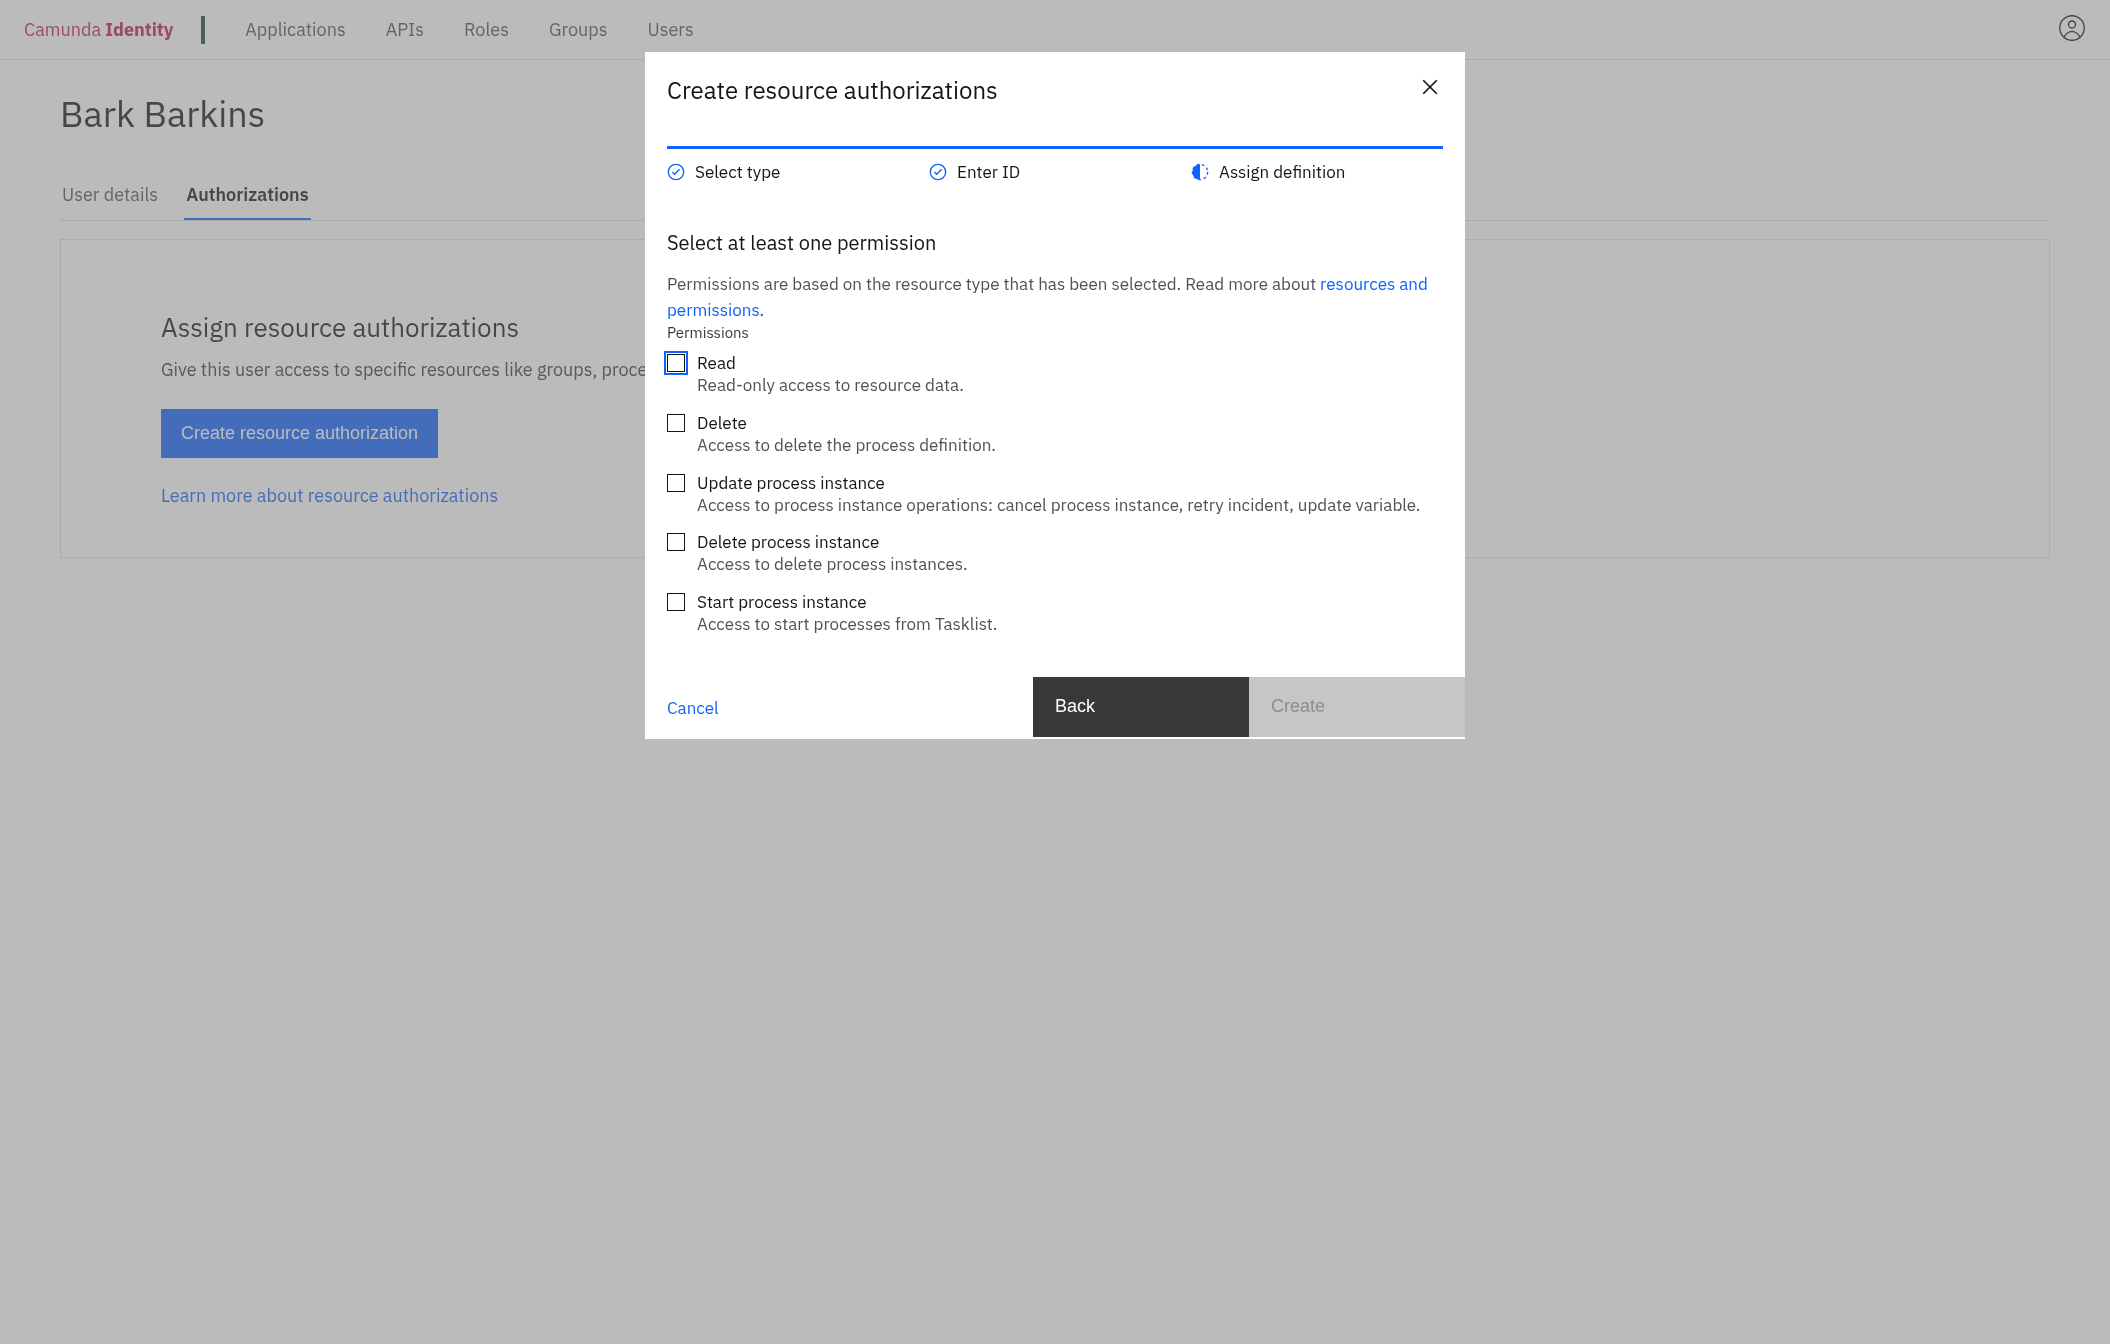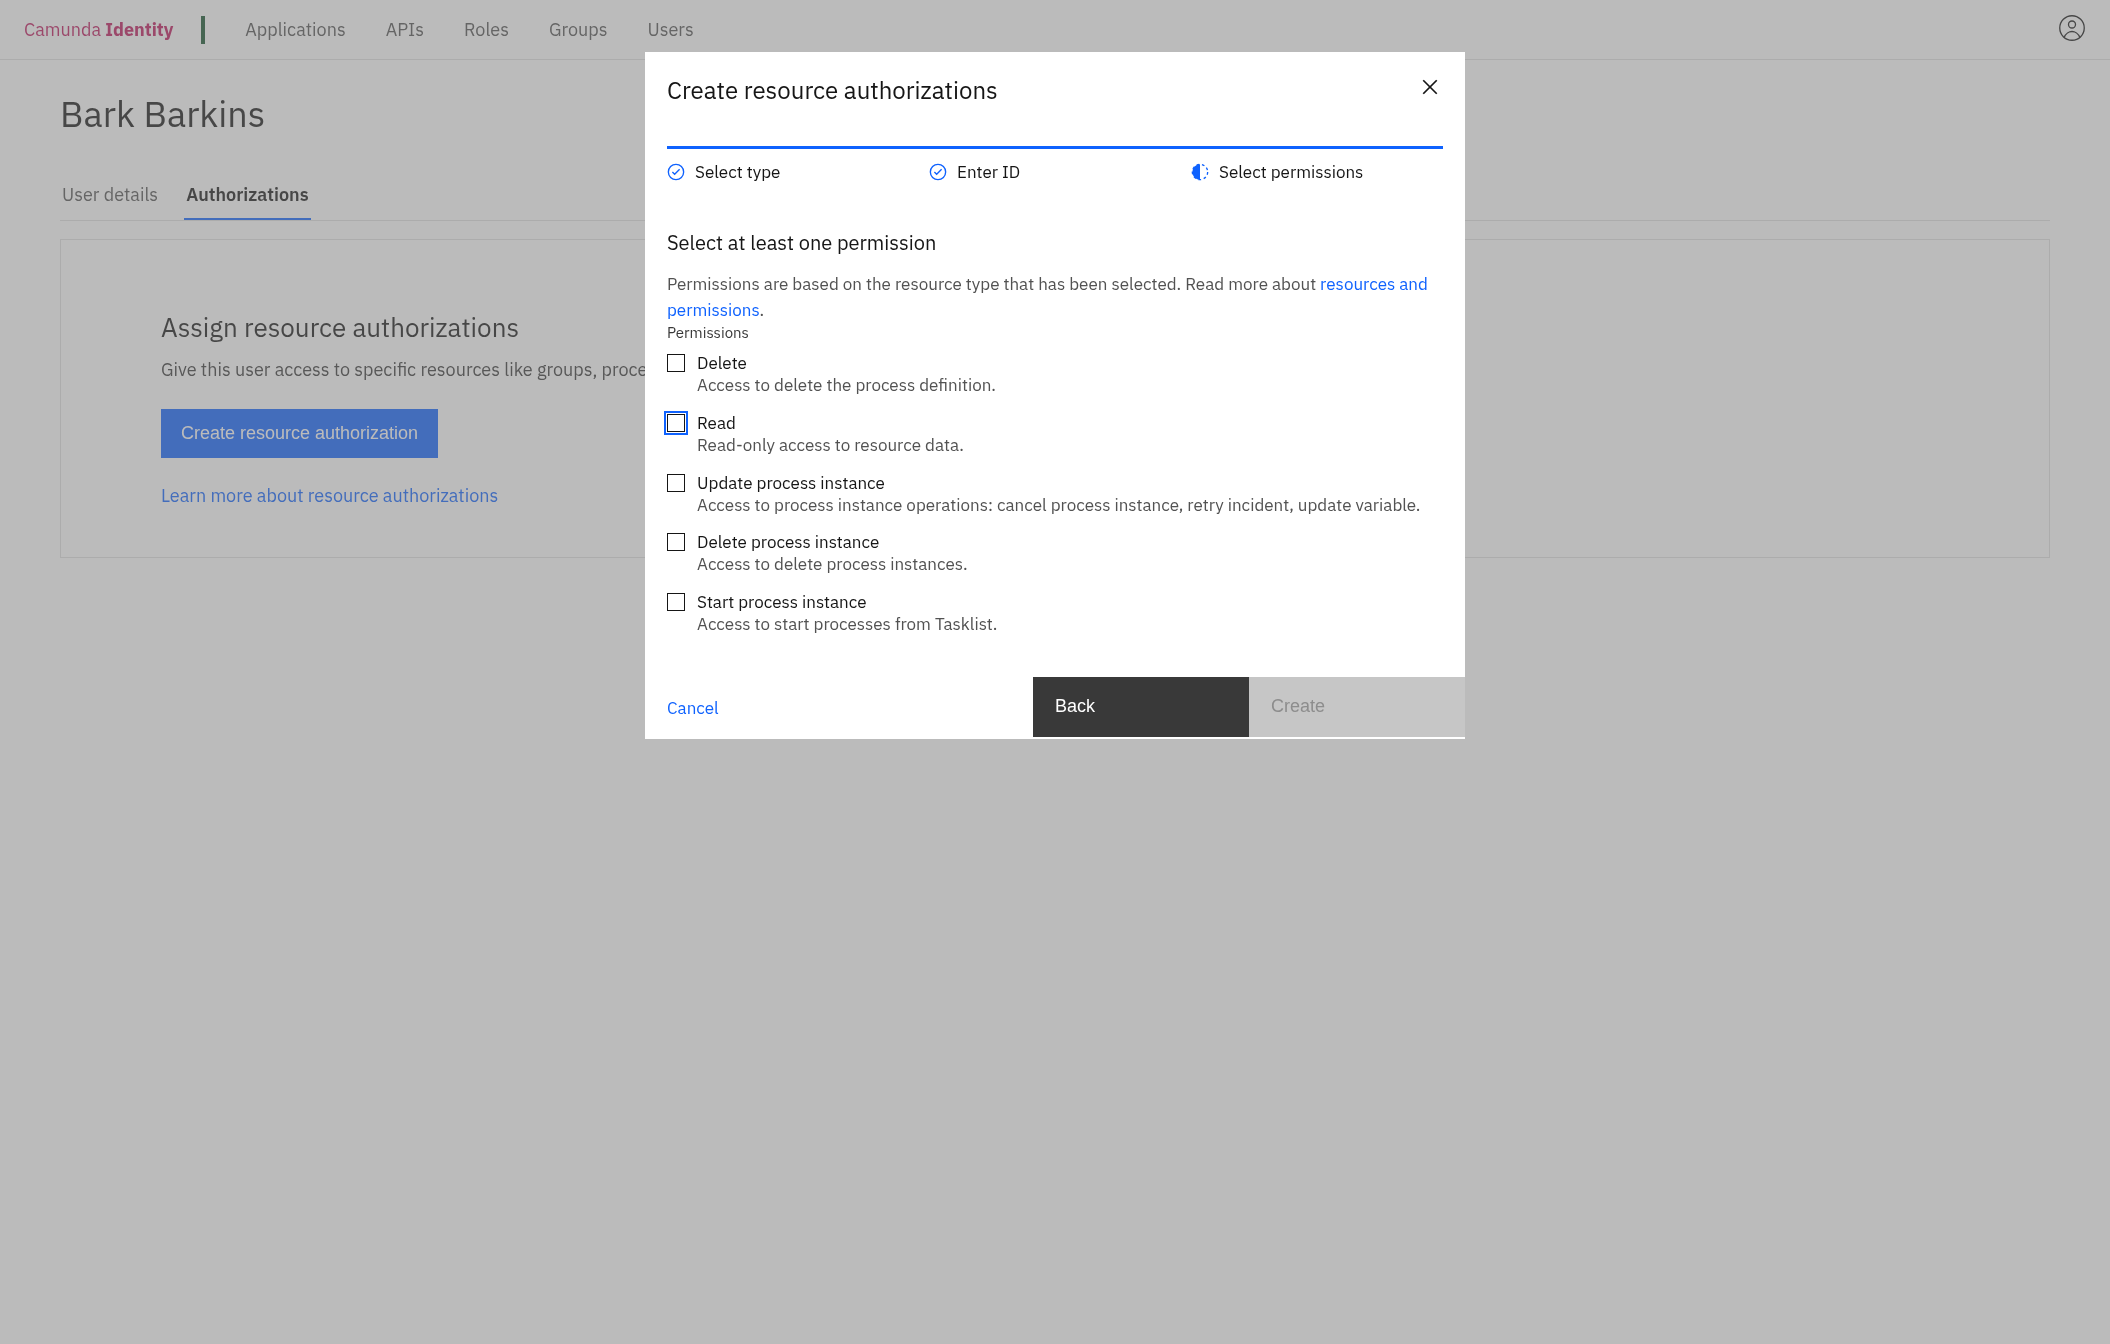--- a/index.html
+++ b/index.html
@@ -331,48 +331,48 @@
           </span>
           <span>Enter ID</span>
         </div>
         <div class="step">
           <span class="step-icon">
             <svg viewBox="0 0 20 20">
               <circle cx="10" cy="10" r="8.5" fill="none" stroke="currentColor" stroke-width="1.5" stroke-dasharray="3 3"></circle>
               <path d="M10 1.5 A8.5 8.5 0 0 0 10 18.5 Z" fill="currentColor"></path>
             </svg>
           </span>
-          <span>Select permissions</span>
+          <span>Assign definition</span>
         </div>
       </div>
     </div>
 
     <div class="modal-body">
       <div class="section-title">Select at least one permission</div>
       <p class="section-desc">
         <span>Permissions are based on the resource type that has been selected. Read more about </span><a href="#">resources and permissions</a><span>.</span>
       </p>
 
       <div class="field-label">Permissions</div>
 
       <div class="perm-list">
 
         <div class="perm-item">
+          <div class="checkbox focused"></div>
+          <div class="perm-text">
+            <div class="perm-label">Read</div>
+            <div class="perm-desc">Read-only access to resource data.</div>
+          </div>
+        </div>
+
+        <div class="perm-item">
           <div class="checkbox"></div>
           <div class="perm-text">
             <div class="perm-label">Delete</div>
             <div class="perm-desc">Access to delete the process definition.</div>
-          </div>
-        </div>
-
-        <div class="perm-item">
-          <div class="checkbox focused"></div>
-          <div class="perm-text">
-            <div class="perm-label">Read</div>
-            <div class="perm-desc">Read-only access to resource data.</div>
           </div>
         </div>
 
         <div class="perm-item">
           <div class="checkbox"></div>
           <div class="perm-text">
             <div class="perm-label">Update process instance</div>
             <div class="perm-desc">Access to process instance operations: cancel process instance, retry incident, update variable.</div>
           </div>
         </div>

